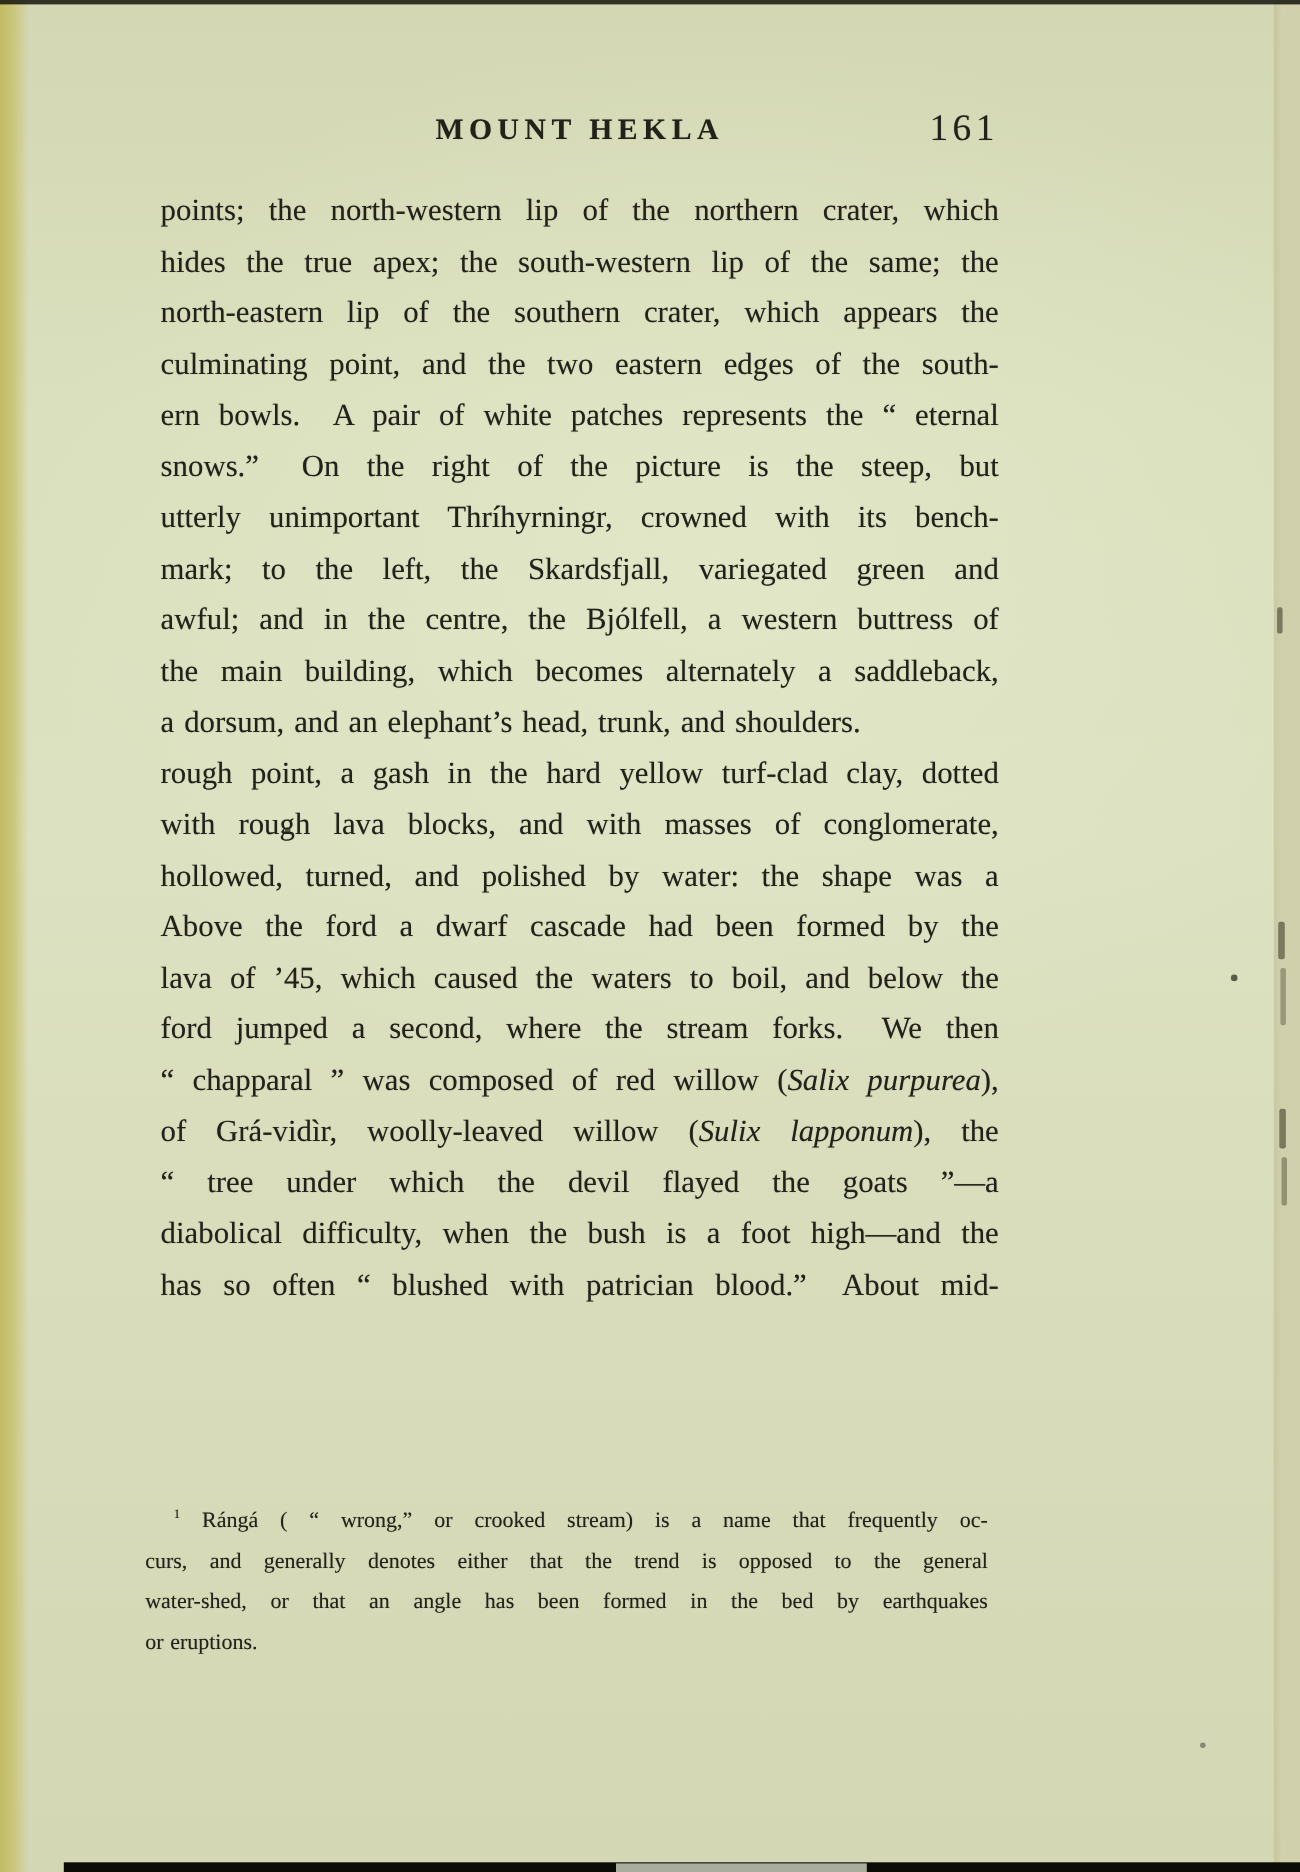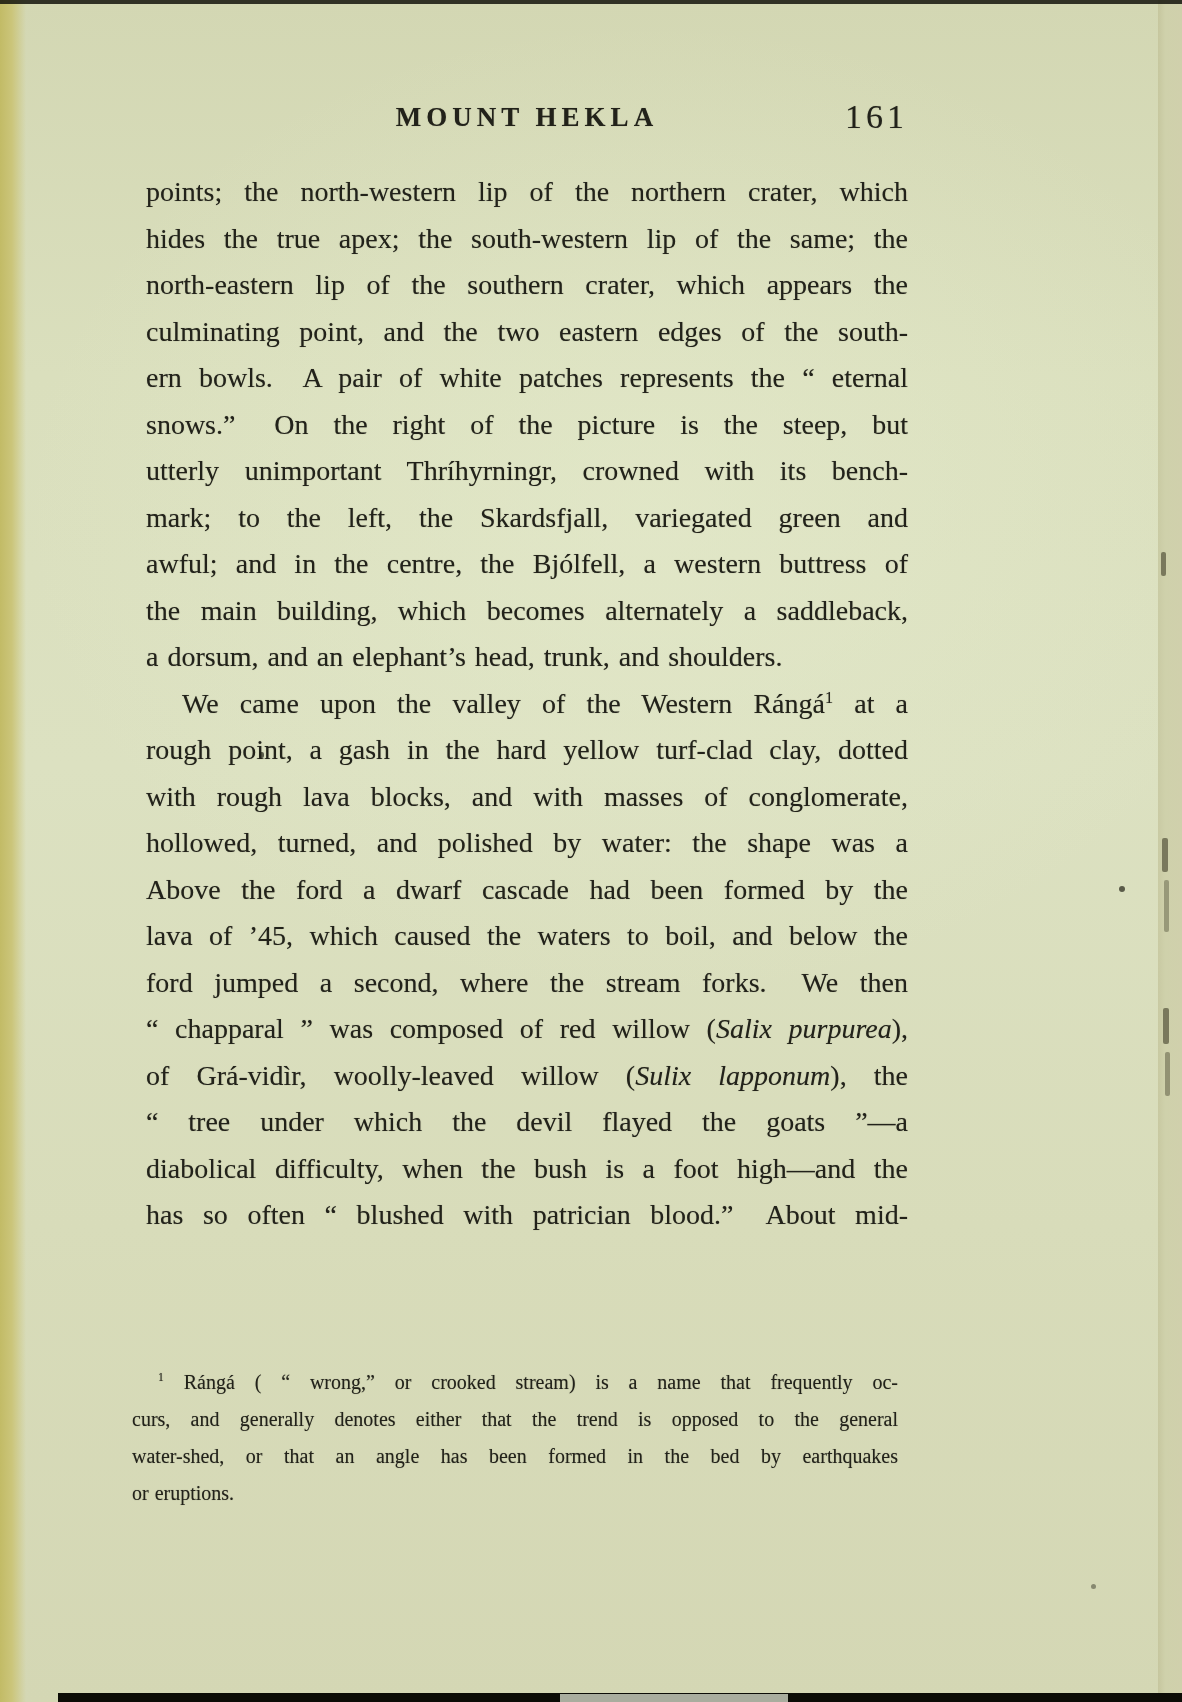--- a/index.html
+++ b/index.html
@@ -105,21 +105,20 @@
         <div class="tline just"><span>culminating point, and the two eastern edges of the south-</span></div>
         <div class="tline just"><span>ern bowls.  A pair of white patches represents the “ eternal</span></div>
         <div class="tline just"><span>snows.”  On the right of the picture is the steep, but</span></div>
         <div class="tline just"><span>utterly unimportant Thríhyrningr, crowned with its bench-</span></div>
         <div class="tline just"><span>mark; to the left, the Skardsfjall, variegated green and</span></div>
         <div class="tline just"><span>awful; and in the centre, the Bjólfell, a western buttress of</span></div>
         <div class="tline just"><span>the main building, which becomes alternately a saddleback,</span></div>
         <div class="tline"><span>a dorsum, and an elephant’s head, trunk, and shoulders.</span></div>
       </div>
       <div>
-        <div class="tline just ind"><span>We came upon the valley of the Western Rángá</span><span class="sup">1</span><span> at a</span></div>
         <div class="tline just"><span>rough point, a gash in the hard yellow turf-clad clay, dotted</span></div>
         <div class="tline just"><span>with rough lava blocks, and with masses of conglomerate,</span></div>
         <div class="tline just"><span>hollowed, turned, and polished by water: the shape was a</span></div>
         <div class="tline just"><span>Above the ford a dwarf cascade had been formed by the</span></div>
         <div class="tline just"><span>lava of ’45, which caused the waters to boil, and below the</span></div>
         <div class="tline just"><span>ford jumped a second, where the stream forks.  We then</span></div>
         <div class="tline just"><span>“ chapparal ” was composed of red willow (</span><span class="it">Salix purpurea</span><span>),</span></div>
         <div class="tline just"><span>of Grá-vidìr, woolly-leaved willow (</span><span class="it">Sulix lapponum</span><span>), the</span></div>
         <div class="tline just"><span>“ tree under which the devil flayed the goats ”—a</span></div>
         <div class="tline just"><span>diabolical difficulty, when the bush is a foot high—and the</span></div>

